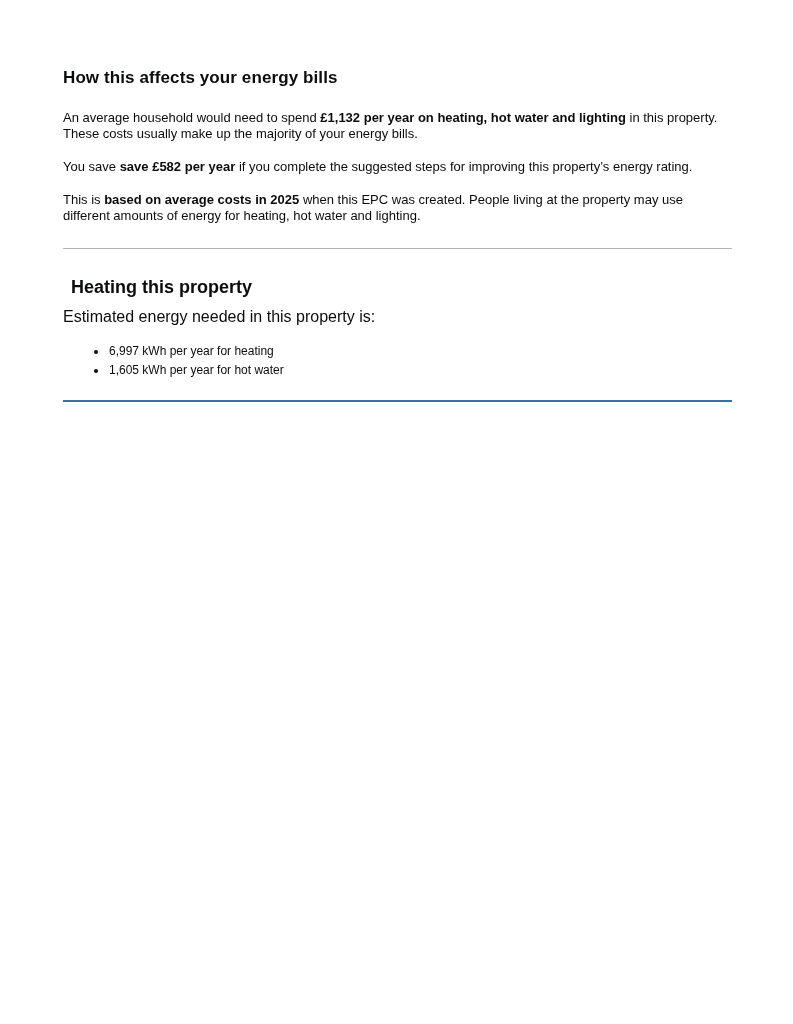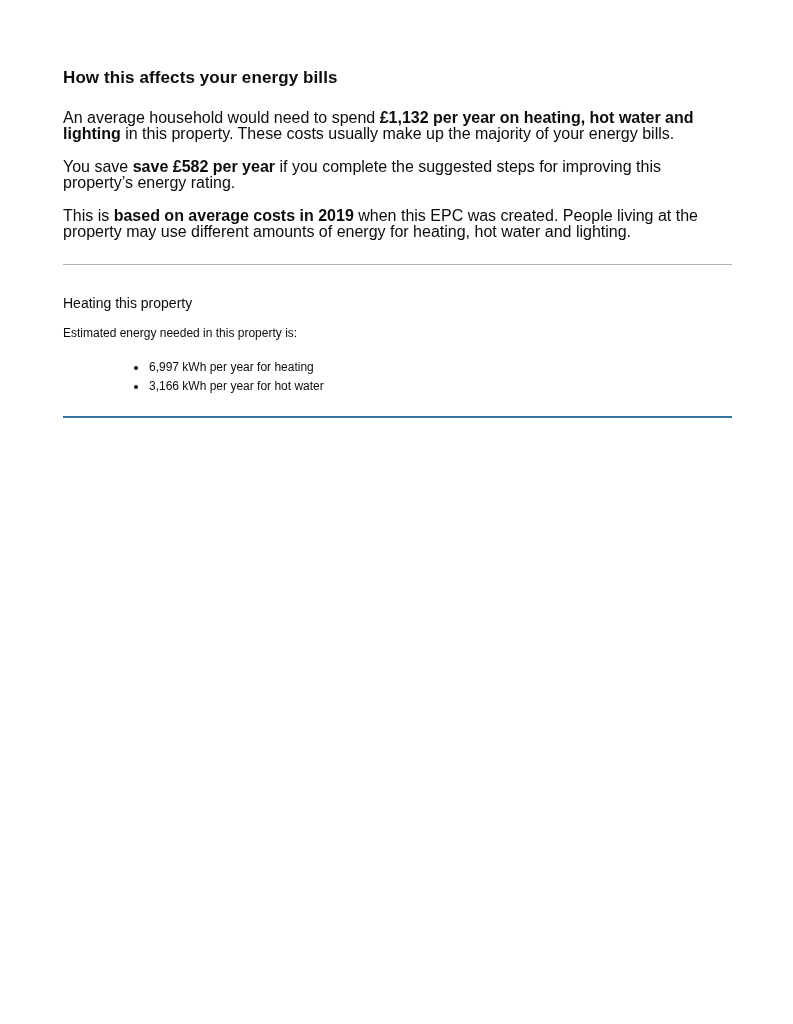--- a/index.html
+++ b/index.html
@@ -21,34 +21,34 @@
     padding: 68px 61px 0 63px;
   }
   h1.section-heading {
     margin: 0 0 22px 0;
     font-size: 17px;
     line-height: 20px;
     font-weight: bold;
     letter-spacing: 0.1px;
   }
   h2.sub-heading {
-    margin: 29px 0 0 0;
-    font-size: 14px;
+    margin: 29px 0 0 8px;
+    font-size: 18px;
     line-height: 18px;
-    font-weight: normal;
+    font-weight: bold;
   }
   p.body-text {
     margin: 0 0 17px 0;
-    font-size: 16px;
+    font-size: 13px;
     line-height: 16px;
   }
   p.body-text.last { margin-bottom: 0; }
   p.intro-text {
     margin: 13px 0 5px 0;
-    font-size: 12px;
+    font-size: 16px;
     line-height: 16px;
   }
   .bold { font-weight: bold; }
   hr.rule-gray {
     margin: 24px 0 0 0;
     border: none;
     border-top: 1px solid #b1b4b6;
     height: 0;
   }
   hr.rule-blue {
@@ -59,44 +59,43 @@
   }
   ul.energy-list {
     margin: 17px 0 0 0;
     padding: 0 0 0 45px;
     list-style: disc outside;
     font-size: 12px;
   }
   ul.energy-list li {
     line-height: 19px;
     padding-left: 1px;
-    margin-left: 40px;
   }
 </style>
 </head>
 <body>
 
 <div class="page">
   <div class="content">
 
     <h1 class="section-heading">How this affects your energy bills</h1>
 
     <p class="body-text"><span>An average household would need to spend </span><span class="bold">£1,132 per year on heating, hot water and lighting</span><span> in this property. These costs usually make up the majority of your energy bills.</span></p>
 
     <p class="body-text"><span>You save </span><span class="bold">save £582 per year</span><span> if you complete the suggested steps for improving this property’s energy rating.</span></p>
 
-    <p class="body-text last"><span>This is </span><span class="bold">based on average costs in 2019</span><span> when this EPC was created. People living at the property may use different amounts of energy for heating, hot water and lighting.</span></p>
+    <p class="body-text last"><span>This is </span><span class="bold">based on average costs in 2025</span><span> when this EPC was created. People living at the property may use different amounts of energy for heating, hot water and lighting.</span></p>
 
     <hr class="rule-gray">
 
     <h2 class="sub-heading">Heating this property</h2>
 
     <p class="intro-text">Estimated energy needed in this property is:</p>
 
     <ul class="energy-list">
       <li>6,997 kWh per year for heating</li>
-      <li>3,166 kWh per year for hot water</li>
+      <li>1,605 kWh per year for hot water</li>
     </ul>
 
     <hr class="rule-blue">
 
   </div>
 </div>
 
 </body></html>

